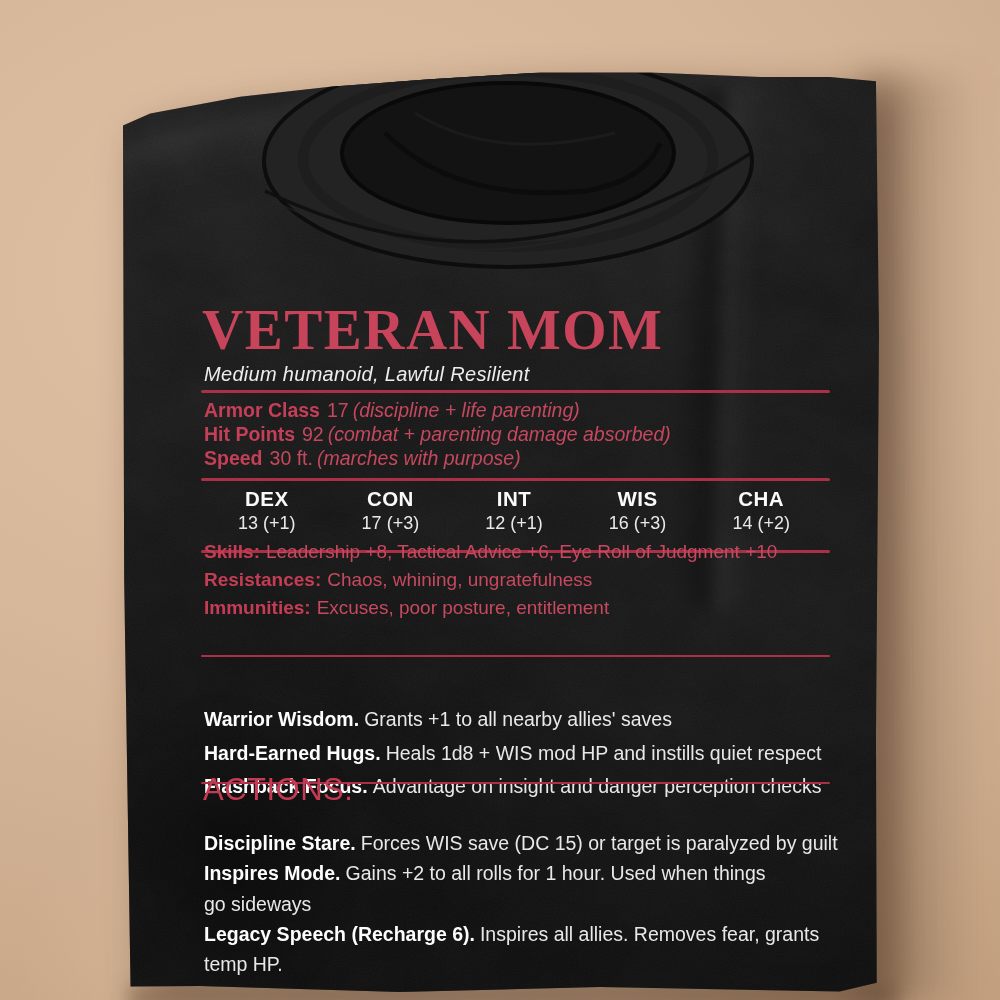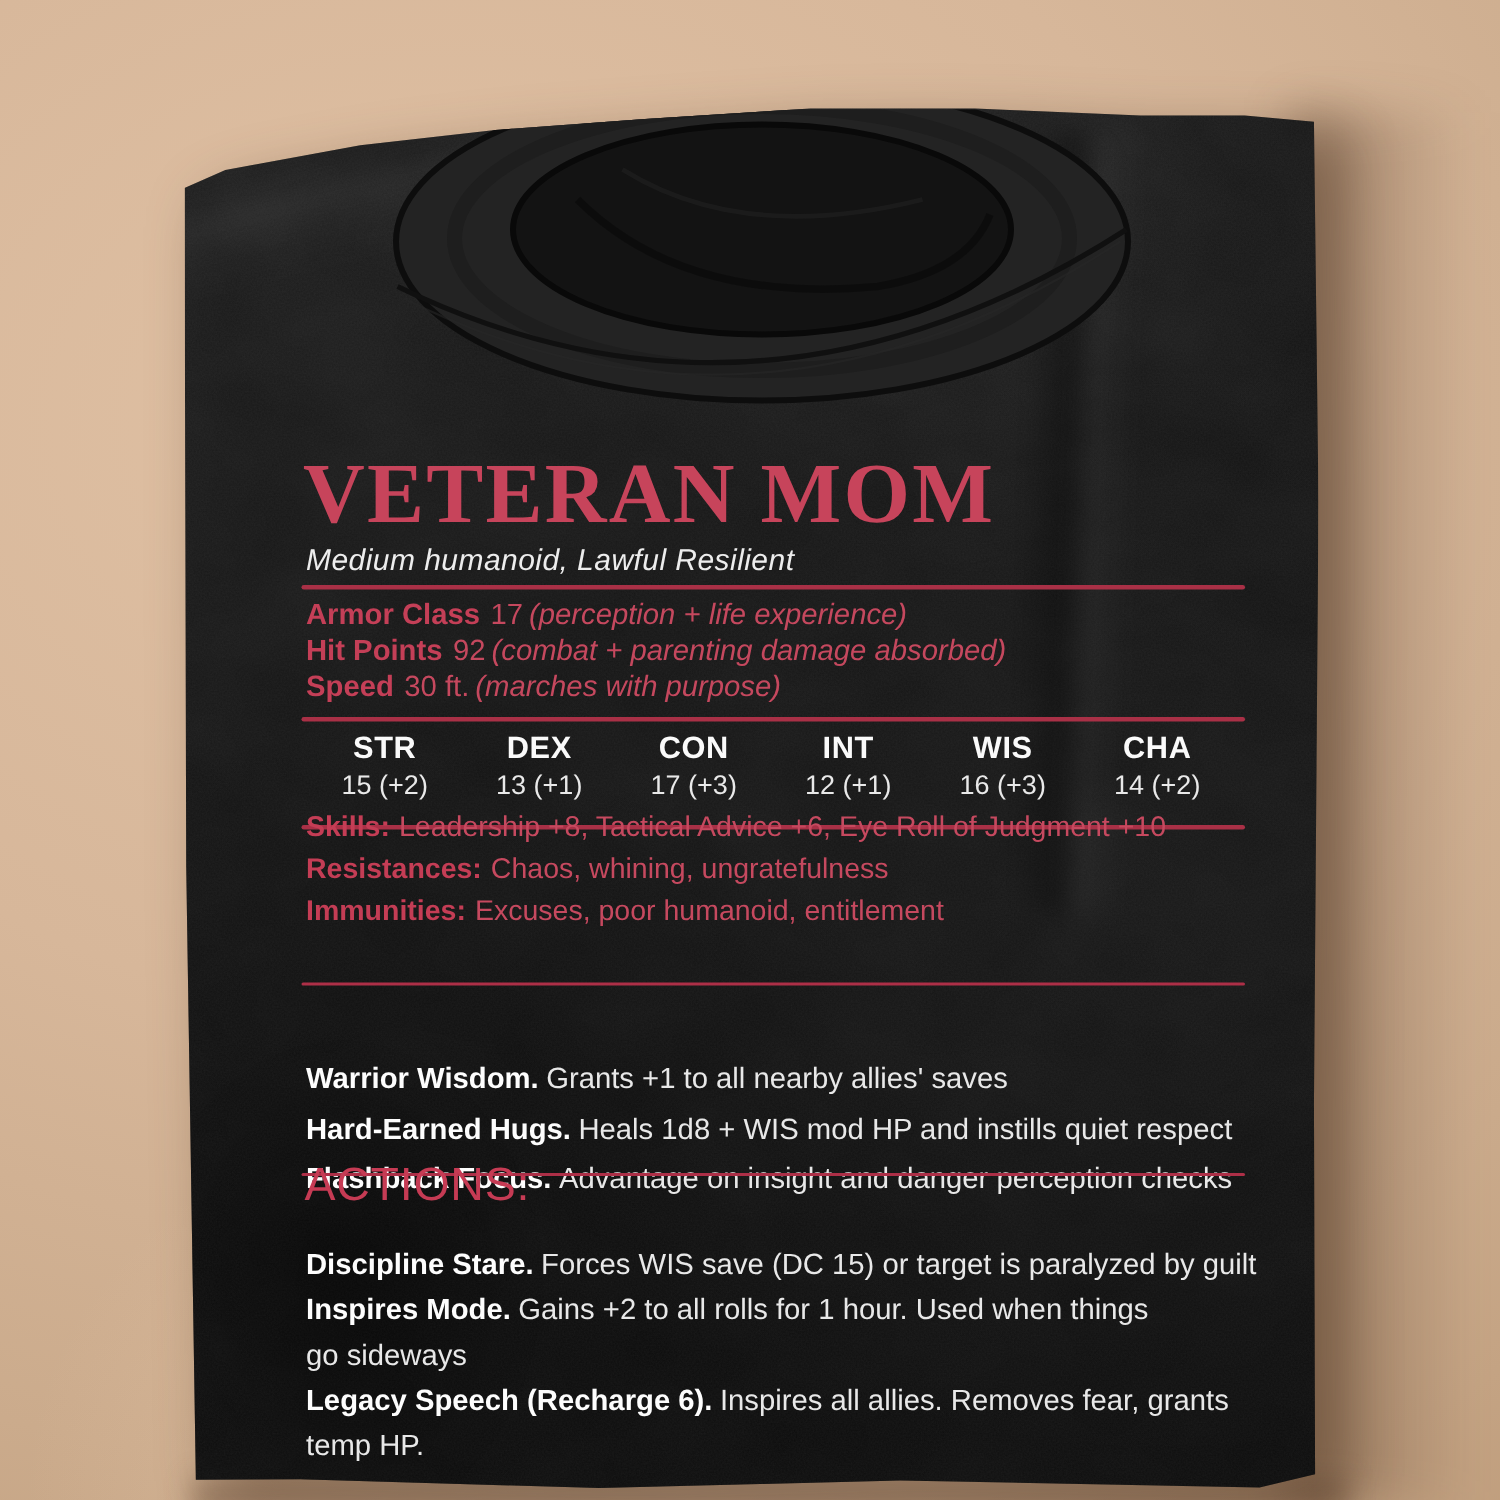--- a/index.html
+++ b/index.html
@@ -113,32 +113,28 @@
       </svg>
 
       <div class="print">
 
         <h1 class="p-title">VETERAN MOM</h1>
         <p class="p-sub">Medium humanoid, Lawful Resilient</p>
 
         <div class="rule" style="top:319px"></div>
 
         <div class="p-attrs">
-          <p><b>Armor Class</b><span>17</span><i>(perception + life experience)</i></p>
+          <p><b>Armor Class</b><span>17</span><i>(discipline + life parenting)</i></p>
           <p><b>Hit Points</b><span>92</span><i>(combat + parenting damage absorbed)</i></p>
           <p><b>Speed</b><span>30 ft.</span><i>(marches with purpose)</i></p>
         </div>
 
         <div class="rule" style="top:407px"></div>
 
         <div class="p-stats">
-          <div class="col">
-              <div class="nm">STR</div>
-              <div class="sc">15 (+2)</div>
-            </div>
           <div class="col">
               <div class="nm">DEX</div>
               <div class="sc">13 (+1)</div>
             </div>
           <div class="col">
               <div class="nm">CON</div>
               <div class="sc">17 (+3)</div>
             </div>
           <div class="col">
               <div class="nm">INT</div>
@@ -152,21 +148,21 @@
               <div class="nm">CHA</div>
               <div class="sc">14 (+2)</div>
             </div>
         </div>
 
         <div class="rule" style="top:479px"></div>
 
         <div class="p-details">
           <p><b>Skills:</b><span>Leadership +8, Tactical Advice +6, Eye Roll of Judgment +10</span></p>
           <p><b>Resistances:</b><span>Chaos, whining, ungratefulness</span></p>
-          <p><b>Immunities:</b><span>Excuses, poor humanoid, entitlement</span></p>
+          <p><b>Immunities:</b><span>Excuses, poor posture, entitlement</span></p>
         </div>
 
         <div class="rule thin" style="top:584px"></div>
 
         <div class="p-traits">
           <p><b>Warrior Wisdom.</b><span>Grants +1 to all nearby allies' saves</span></p>
           <p><b>Hard-Earned Hugs.</b><span>Heals 1d8 + WIS mod HP and instills quiet respect</span></p>
           <p><b>Flashback Focus.</b><span>Advantage on insight and danger perception checks</span></p>
         </div>
 

